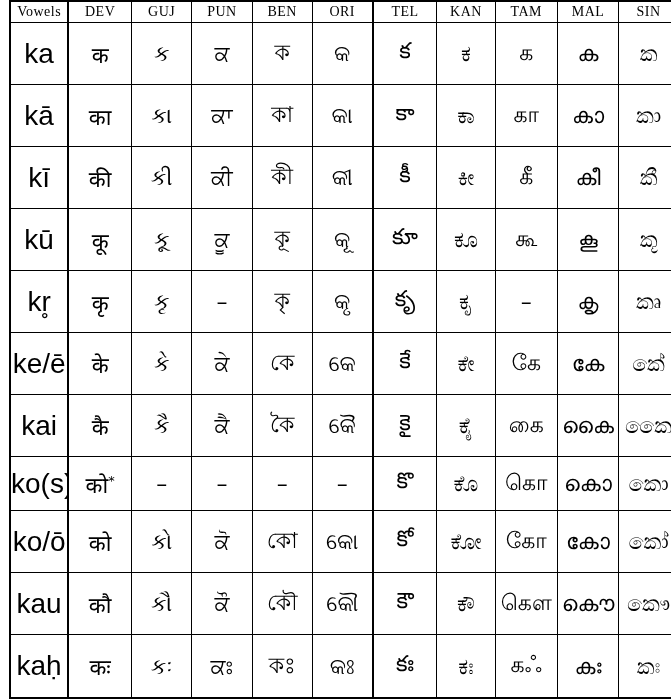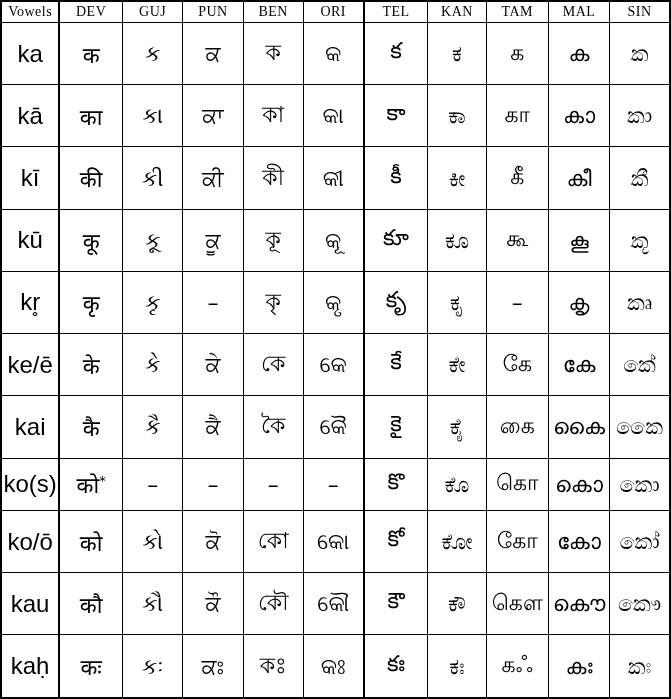--- a/index.html
+++ b/index.html
@@ -5,20 +5,21 @@
   html, body {
     margin: 0;
     padding: 0;
     background: #ffffff;
   }
   .page {
     width: 671px;
     height: 699px;
     background: #ffffff;
     box-sizing: border-box;
+    padding-left: 9px;
   }
   table.vowel-table {
     border-collapse: collapse;
     table-layout: fixed;
     width: 671px;
     height: 699px;
     background: #ffffff;
     color: #000000;
   }
   table.vowel-table th,
@@ -40,21 +41,21 @@
   }
   thead th {
     height: 20px;
     font-family: "Liberation Serif", serif;
     font-weight: normal;
     font-size: 14px;
     letter-spacing: 0.5px;
   }
   td.row-label {
     font-family: "Liberation Sans", "DejaVu Sans", sans-serif;
-    font-size: 24px;
+    font-size: 28px;
     text-align: left;
     padding-left: 5px;
   }
   td.script-cell {
     font-family: "DejaVu Sans", sans-serif;
     font-size: 22px;
   }
   td.script-cell sup {
     font-size: 13px;
     vertical-align: super;

